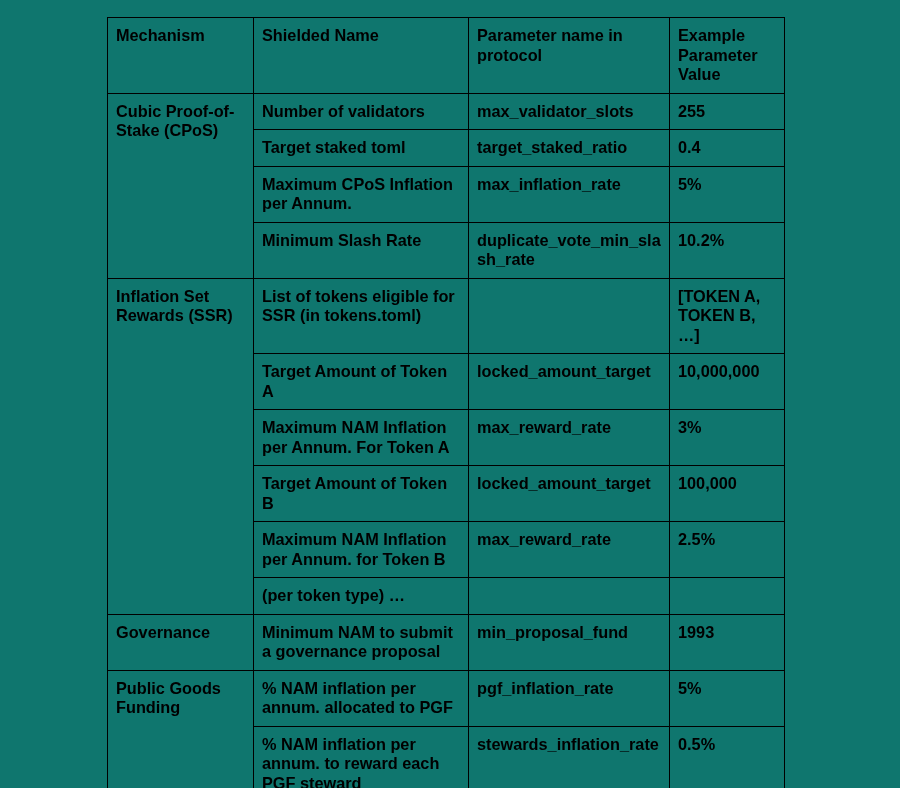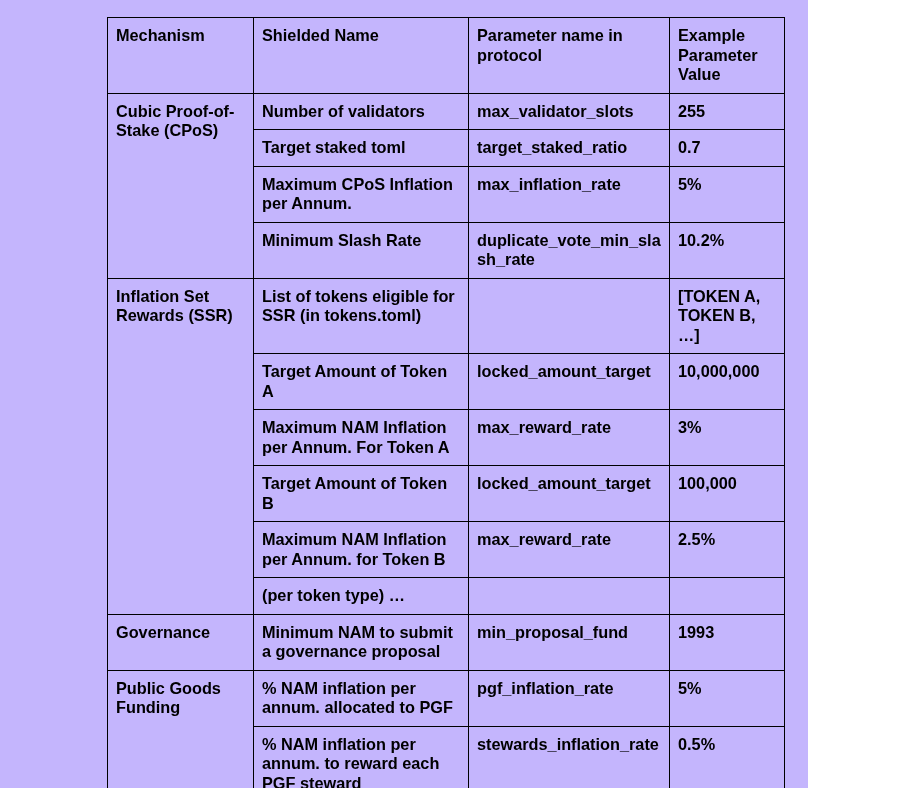--- a/index.html
+++ b/index.html
@@ -2,23 +2,23 @@
 <html><head>
 <meta charset="utf-8">
 <style>
   html, body {
     margin: 0;
     padding: 0;
     background: #ffffff;
   }
   .doc-page {
     position: relative;
-    width: 808px;
+    width: 900px;
     height: 788px;
-    background: #c4b5fd;
+    background: #0f766e;
     font-family: "Liberation Sans", "DejaVu Sans", sans-serif;
     color: #000000;
     overflow: hidden;
   }
   table.params {
     border-collapse: collapse;
     table-layout: fixed;
     width: 677px;
     margin: 17px 0 0 107px;
   }
@@ -64,21 +64,21 @@
 
       <tr>
         <td rowspan="4">Cubic Proof-of-Stake (CPoS)</td>
         <td>Number of validators</td>
         <td class="proto">max_validator_slots</td>
         <td>255</td>
       </tr>
       <tr>
         <td>Target staked toml</td>
         <td class="proto">target_staked_ratio</td>
-        <td>0.7</td>
+        <td>0.4</td>
       </tr>
       <tr>
         <td>Maximum CPoS Inflation per Annum.</td>
         <td class="proto">max_inflation_rate</td>
         <td>5%</td>
       </tr>
       <tr>
         <td>Minimum Slash Rate</td>
         <td class="proto">duplicate_vote_min_slash_rate</td>
         <td>10.2%</td>

